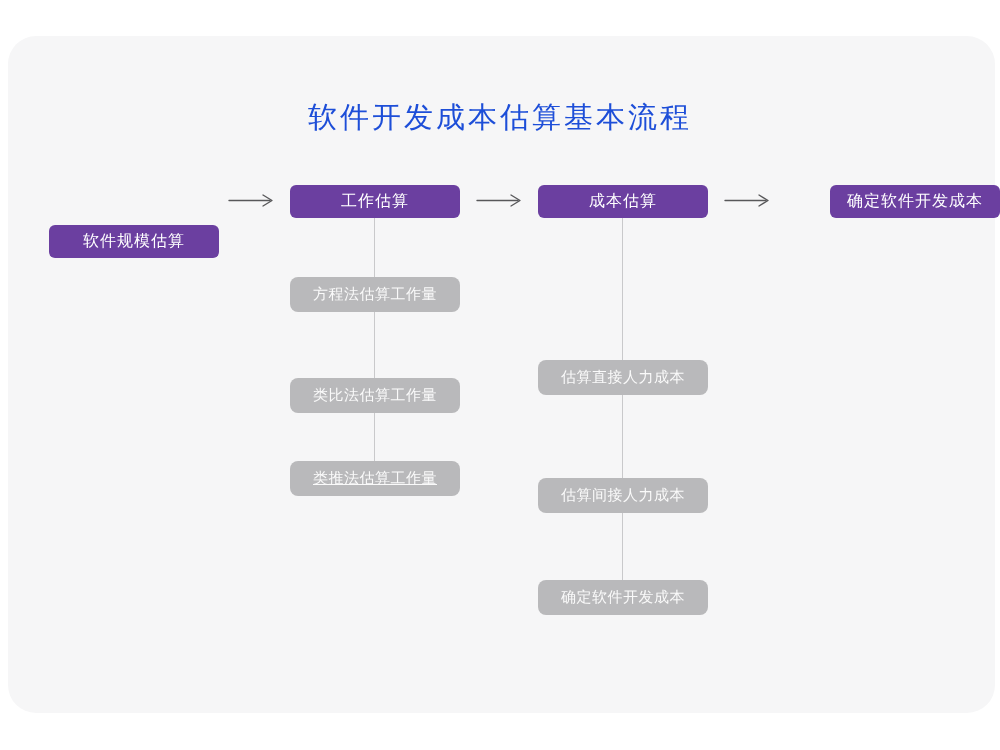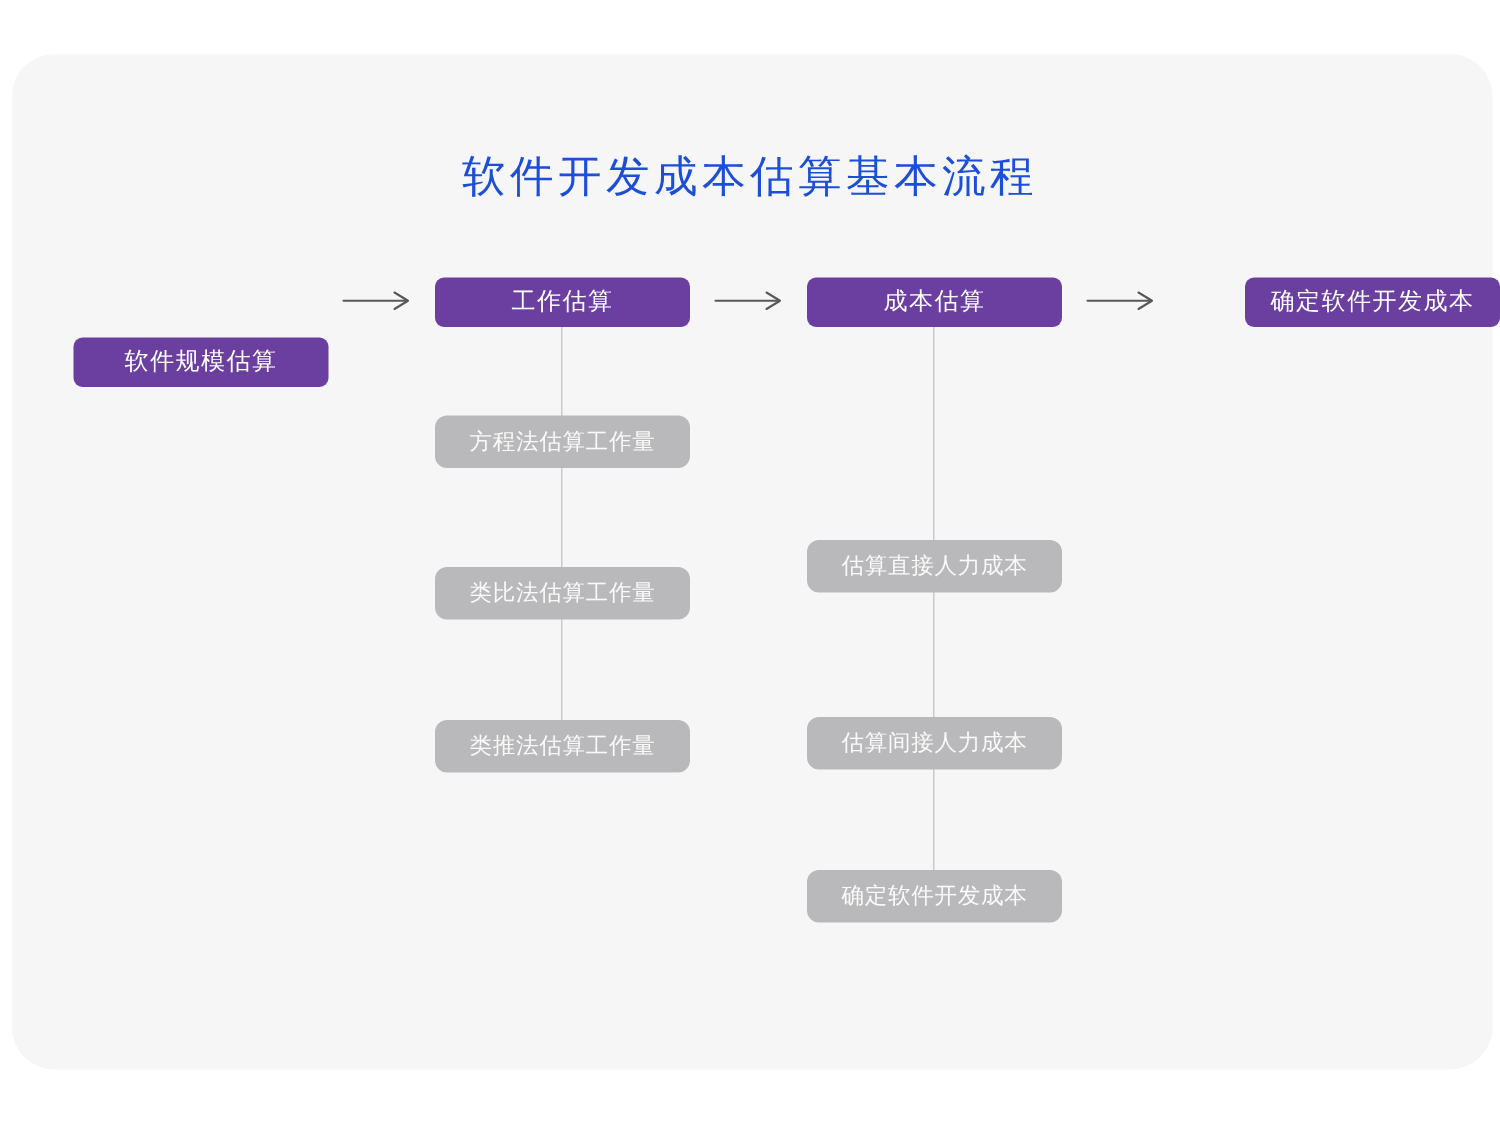--- a/index.html
+++ b/index.html
@@ -81,21 +81,21 @@
   #step-3 { left: 538px; }
   #step-4 { left: 830px; }
   #arrow-1 { left: 228px; }
   #arrow-2 { left: 476px; }
   #arrow-3 { left: 724px; }
 
   
   .colA { left: 290px; }
   #work-1 { top: 277px; }
   #work-2 { top: 378px; }
-  #work-3 { top: 480px; }
+  #work-3 { top: 461px; text-decoration: underline; }
 
   
   .colB { left: 538px; }
   #cost-1 { top: 277px; }
   #cost-2 { top: 360px; }
   #cost-3 { top: 478px; }
   #cost-4 { top: 580px; }
 </style>
 </head>
 <body>

